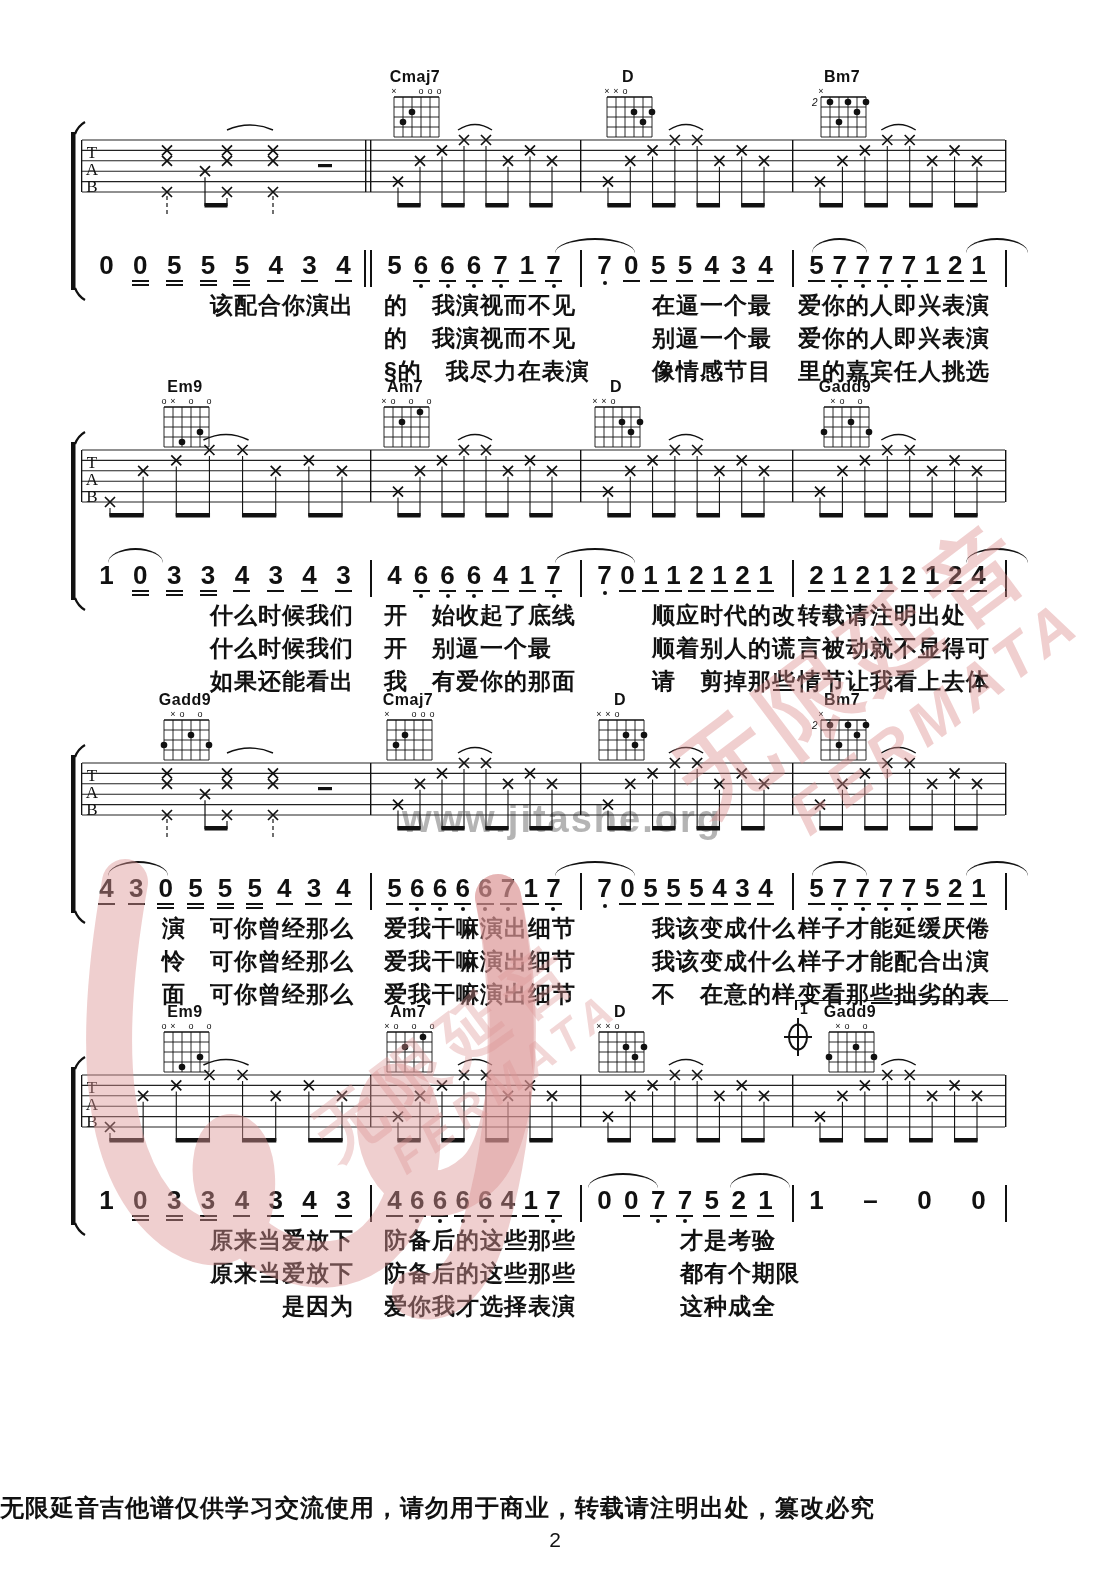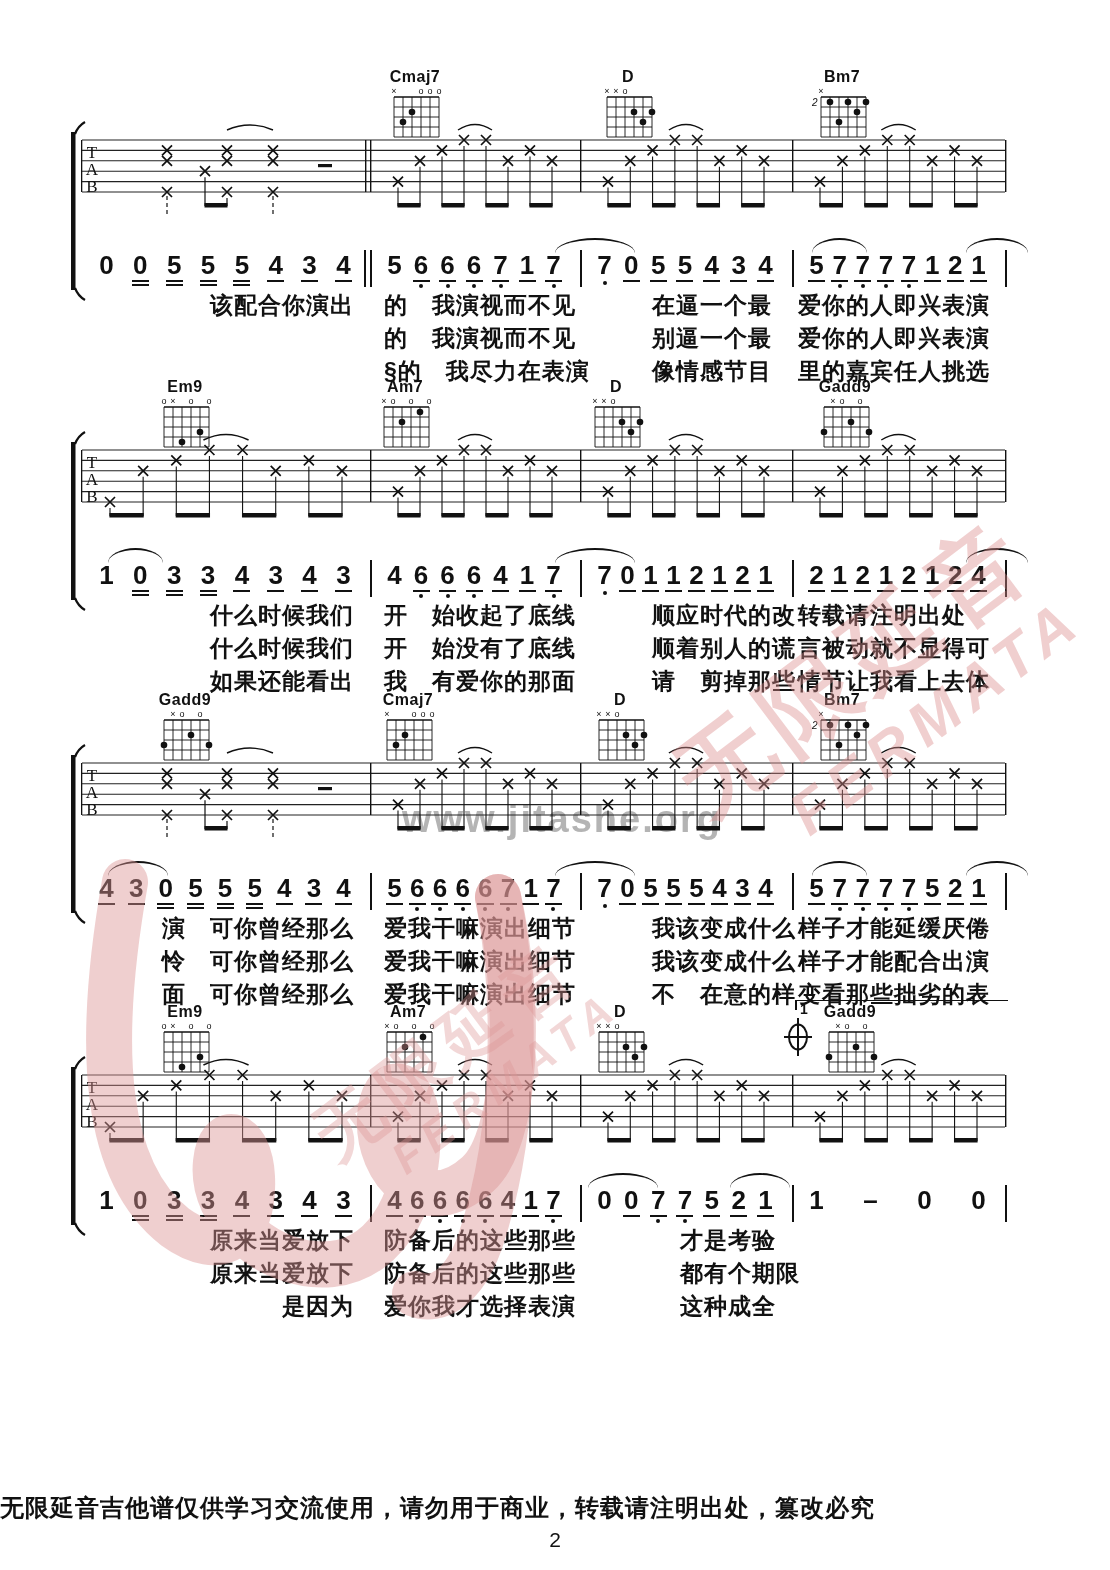--- a/index.html
+++ b/index.html
@@ -702,21 +702,21 @@
         <div class="num-barline" style="left:792px;top:560px;height:37px"></div>
         <div class="num-barline" style="left:1005px;top:560px;height:37px"></div>
         <div class="num-arc" style="left:108px;top:548px;width:55px"></div>
         <div class="num-arc" style="left:555px;top:548px;width:80px"></div>
         <div class="num-arc" style="left:966px;top:548px;width:62px"></div>
         <div class="lyric-cell ralign" style="left:82px;top:600px;width:272px">什么时候我们</div>
         <div class="lyric-cell" style="left:384px;top:600px">开　始收起了底线</div>
         <div class="lyric-cell" style="left:652px;top:600px">顺应时代的改</div>
         <div class="lyric-cell" style="left:798px;top:600px">转载请注明出处</div>
         <div class="lyric-cell ralign" style="left:82px;top:633px;width:272px">什么时候我们</div>
-        <div class="lyric-cell" style="left:384px;top:633px">开　始没有了底线</div>
+        <div class="lyric-cell" style="left:384px;top:633px">开　别逼一个最</div>
         <div class="lyric-cell" style="left:652px;top:633px">顺着别人的谎</div>
         <div class="lyric-cell" style="left:798px;top:633px">言被动就不显得可</div>
         <div class="lyric-cell ralign" style="left:82px;top:666px;width:272px">如果还能看出</div>
         <div class="lyric-cell" style="left:384px;top:666px">我　有爱你的那面</div>
         <div class="lyric-cell" style="left:652px;top:666px">请　剪掉那些</div>
         <div class="lyric-cell" style="left:798px;top:666px">情节让我看上去体</div>
       </div>
       <div>
         <div class="chord" style="left:154px;top:691px">
       <div class="chord-label">Gadd9</div>

